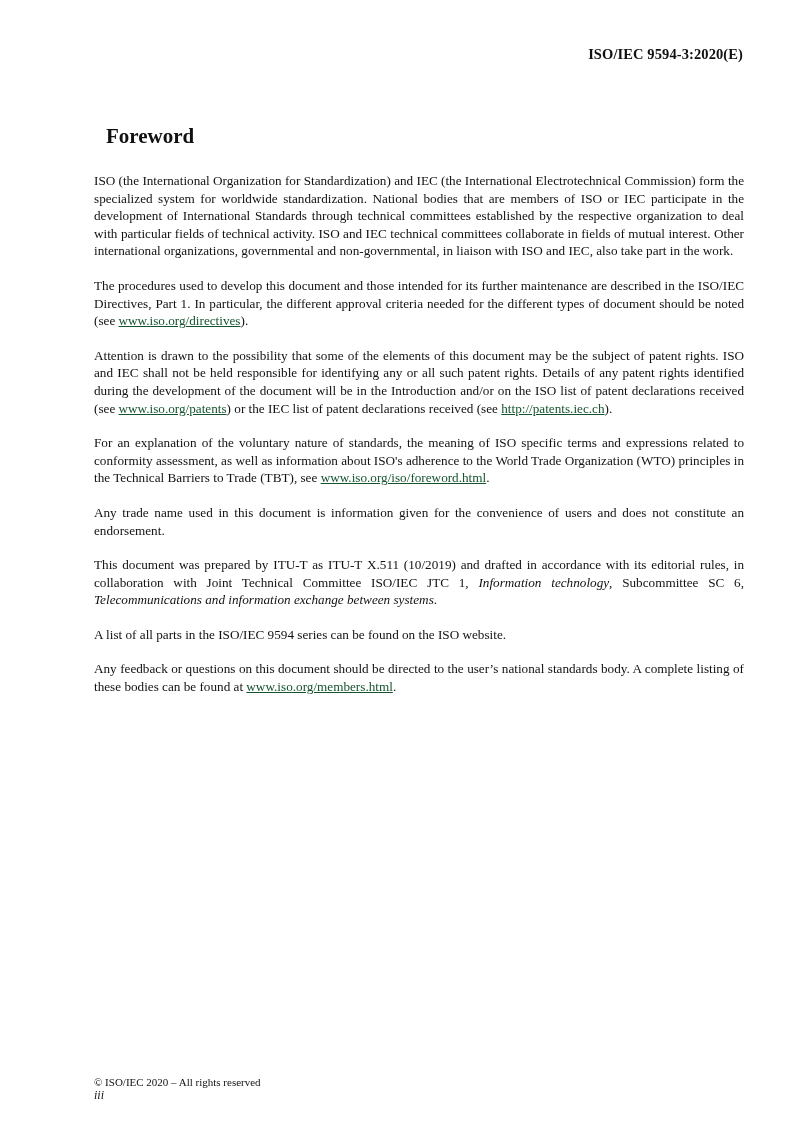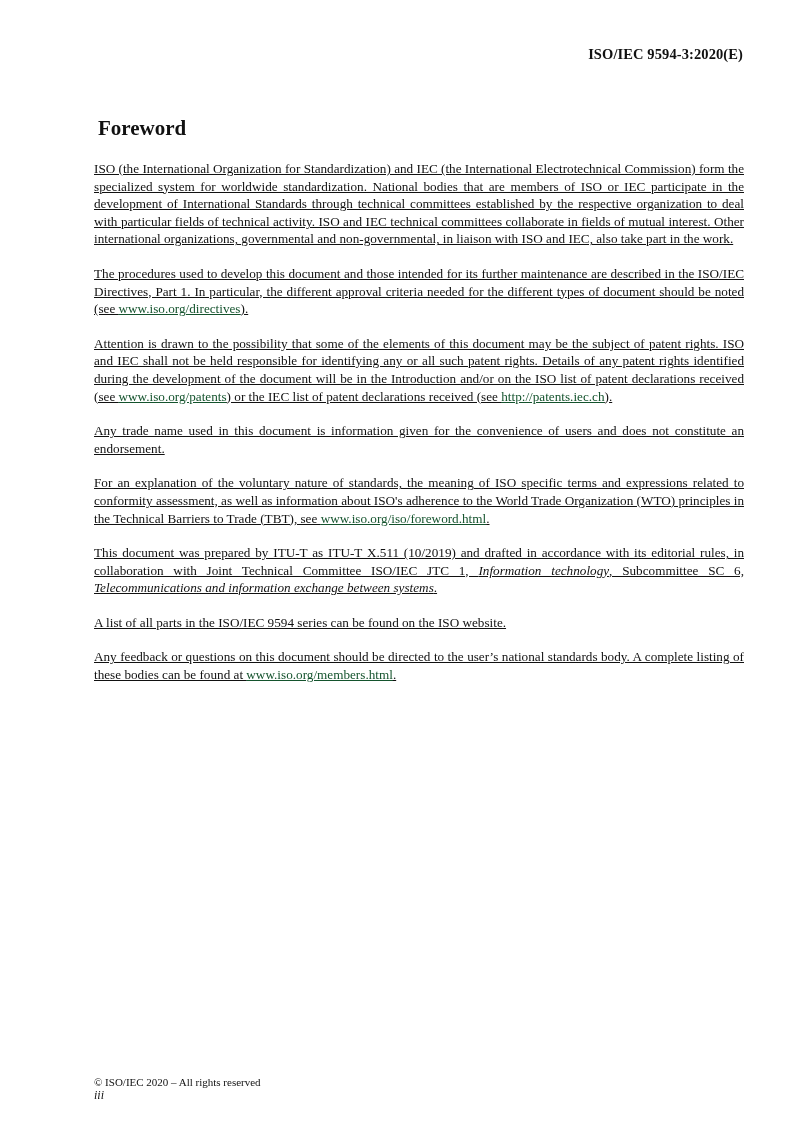--- a/index.html
+++ b/index.html
@@ -1,37 +1,37 @@
 <!DOCTYPE html>
 <html><head>
 <meta charset="utf-8">
 <style>
   html, body { margin: 0; padding: 0; background: #ffffff; }
   body { width: 793px; height: 1122px; position: relative; overflow: hidden;
          font-family: "Liberation Serif", "DejaVu Serif", serif; color: #111; }
   .header { position: absolute; top: 46px; right: 50px; font-weight: bold; font-size: 14.5px; letter-spacing: 0.1px; }
-  .title { position: absolute; top: 112px; left: 94px; font-size: 21px; font-weight: bold; margin: 4px; }
+  .title { position: absolute; top: 112px; left: 94px; font-size: 21px; font-weight: bold; margin: 12px; }
   .body { position: absolute; top: 160px; left: 94px; width: 650px; font-size: 13.2px; line-height: 17.6px; }
-  .body p { margin: 0 0 17px 0; text-align: justify; text-decoration: underline; }
+  .body p { margin: 12px 0 17px 0; text-align: justify; }
   a { color: #14532d; text-decoration: underline; }
   .footer { position: absolute; top: 1076px; left: 94px; width: 650px; font-size: 11px; display: flex; justify-content: flex-end; flex-direction: column; }
   .footer .pg { font-size: 12px; font-style: italic; }
 </style>
 </head>
 <body>
 
 <div class="header">ISO/IEC 9594-3:2020(E)</div>
 <h1 class="title">Foreword</h1>
 
 <div class="body">
   <p>ISO (the International Organization for Standardization) and IEC (the International Electrotechnical Commission) form the specialized system for worldwide standardization. National bodies that are members of ISO or IEC participate in the development of International Standards through technical committees established by the respective organization to deal with particular fields of technical activity. ISO and IEC technical committees collaborate in fields of mutual interest. Other international organizations, governmental and non-governmental, in liaison with ISO and IEC, also take part in the work.</p>
   <p><span>The procedures used to develop this document and those intended for its further maintenance are described in the ISO/IEC Directives, Part 1. In particular, the different approval criteria needed for the different types of document should be noted (see </span><a>www.iso.org/directives</a><span>).</span></p>
   <p><span>Attention is drawn to the possibility that some of the elements of this document may be the subject of patent rights. ISO and IEC shall not be held responsible for identifying any or all such patent rights. Details of any patent rights identified during the development of the document will be in the Introduction and/or on the ISO list of patent declarations received (see </span><a>www.iso.org/patents</a><span>) or the IEC list of patent declarations received (see </span><a>http://patents.iec.ch</a><span>).</span></p>
+  <p><span>For an explanation of the voluntary nature of standards, the meaning of ISO specific terms and expressions related to conformity assessment, as well as information about ISO's adherence to the World Trade Organization (WTO) principles in the Technical Barriers to Trade (TBT), see </span><a>www.iso.org/iso/foreword.html</a><span>.</span></p>
   <p>Any trade name used in this document is information given for the convenience of users and does not constitute an endorsement.</p>
-  <p><span>For an explanation of the voluntary nature of standards, the meaning of ISO specific terms and expressions related to conformity assessment, as well as information about ISO's adherence to the World Trade Organization (WTO) principles in the Technical Barriers to Trade (TBT), see </span><a>www.iso.org/iso/foreword.html</a><span>.</span></p>
   <p><span>This document was prepared by ITU-T as ITU-T X.511 (10/2019) and drafted in accordance with its editorial rules, in collaboration with Joint Technical Committee ISO/IEC JTC 1, </span><i>Information technology</i><span>, Subcommittee SC 6, </span><i>Telecommunications and information exchange between systems</i><span>.</span></p>
   <p>A list of all parts in the ISO/IEC 9594 series can be found on the ISO website.</p>
   <p><span>Any feedback or questions on this document should be directed to the user’s national standards body. A complete listing of these bodies can be found at </span><a>www.iso.org/members.html</a><span>.</span></p>
 </div>
 
 <div class="footer">
   <span>© ISO/IEC 2020 – All rights reserved</span>
   <span class="pg">iii</span>
 </div>
 

